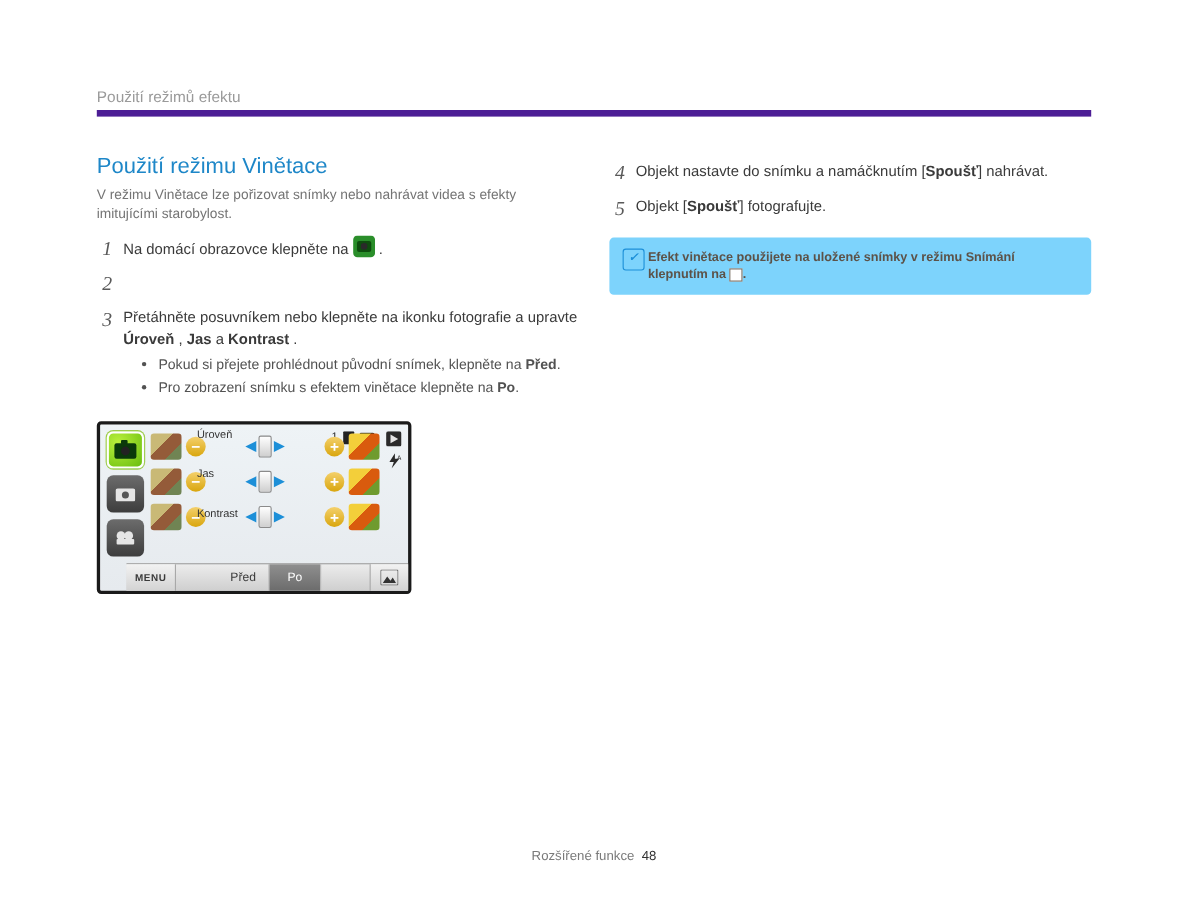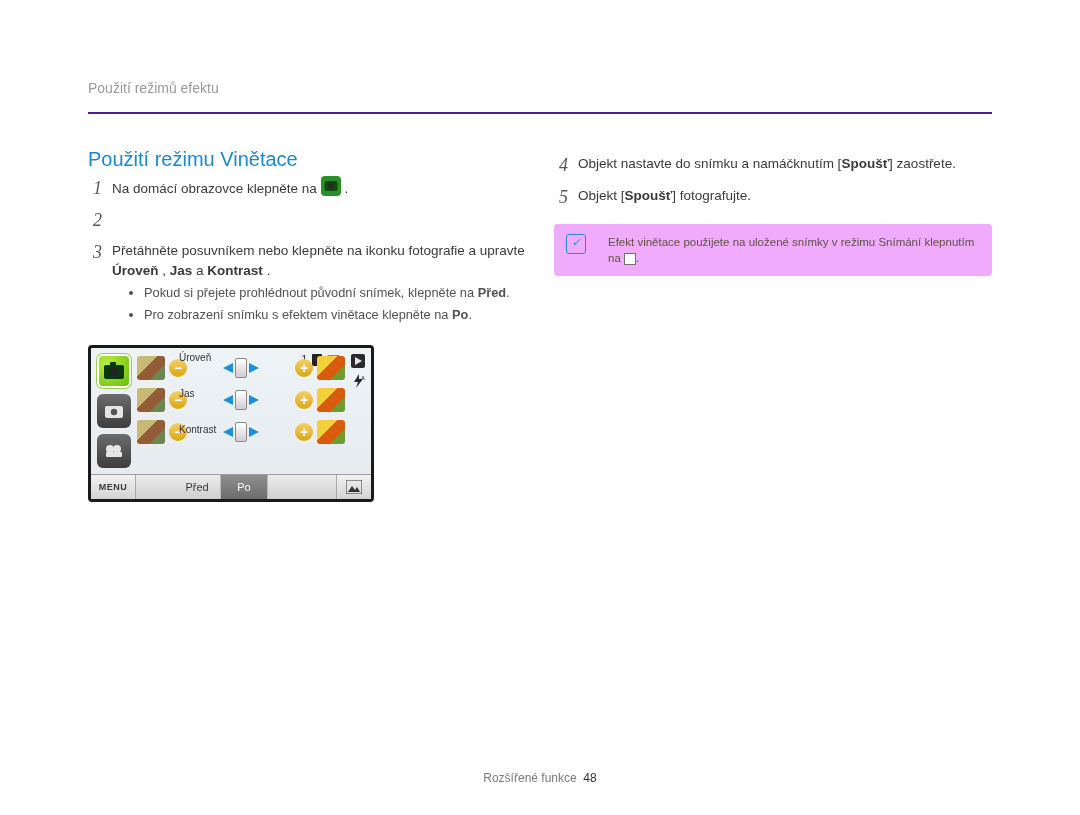--- a/index.html
+++ b/index.html
@@ -15,22 +15,22 @@
   }
   .page {
     padding: 80px 88px 40px 88px;
     box-sizing: border-box;
     height: 100%;
     position: relative;
   }
   .running-head {
     color: #9a9a9a;
     font-size: 14px;
-    border-bottom: 2px solid #4c1d95;
-    padding-bottom: 16px;
+    border-bottom: 6px solid #4c1d95;
+    padding-bottom: 4px;
     margin-bottom: 34px;
   }
   .columns {
     display: flex;
     gap: 28px;
   }
   .col {
     flex: 1 1 50%;
   }
   h2.section-title {
@@ -156,21 +156,21 @@
     position:absolute; font-size:10px; color:#333;
   }
   .right-icons {
     display:flex; flex-direction:column; gap:6px; align-items:center;
     font-size:10px; color:#222;
   }
   .bar {
     height: 24px;
     background: linear-gradient(#ececec,#cfcfcf);
     border-top: 1px solid #9f9f9f;
-    display: flex; align-items: flex-end; gap: 0;
+    display: flex; align-items: flex-end; gap: 0; margin-left: 24px;
   }
   .menu-btn {
     width: 44px; height: 100%;
     background: linear-gradient(#f2f2f2,#d3d3d3);
     border-right:1px solid #a8a8a8;
     display:flex;align-items:center;justify-content:center;
     font-size:9px; font-weight:700; letter-spacing:0.5px;
   }
   .seg {
     display:flex;height:100%;
@@ -188,29 +188,30 @@
     background: linear-gradient(#f2f2f2,#d3d3d3);
   }
   .top-status {
     position: absolute; top: 6px; right: 28px;
     display:flex; gap:4px; align-items:center;
     font-size:10px; color:#222;
   }
 
   
   .tip {
-    background: #f0abfc;
+    background: #7dd3fc;
     border-radius: 4px;
     padding: 10px 12px 10px 12px;
     display: flex;
-    gap: 22px;
+    gap: 3px;
     font-size: 11.5px;
     color: #5c5248;
     line-height: 1.4;
     margin-top: 12px;
+    font-weight: bold;
   }
   .tip-icon {
     flex: 0 0 auto;
     width: 18px; height: 18px;
     border: 1.5px solid #1c8fd8;
     border-radius: 3px;
     color:#1c8fd8;
     display:flex;align-items:center;justify-content:center;
     font-size:11px; font-style: italic;
   }
@@ -232,20 +233,21 @@
 </head>
 <body>
 
 <div class="page">
   <div class="running-head">Použití režimů efektu</div>
 
   <div class="columns">
 
     <div class="col">
       <h2 class="section-title">Použití režimu Vinětace</h2>
+      <div class="intro">V režimu Vinětace lze pořizovat snímky nebo nahrávat videa s efekty imitujícími starobylost.</div>
 
       <ol class="steps">
         <li>
           <span class="step-num">1</span>
           <span class="step-body">
             <span>Na domácí obrazovce klepněte na </span>
             <span class="ico">
               <svg width="20" height="20" viewBox="0 0 20 20">
                   <rect x="0" y="0" width="20" height="20" rx="4" fill="#2a8e2a"></rect>
                   <rect x="3.5" y="5" width="13" height="10" rx="2" fill="#0e4d0e"></rect>
@@ -387,21 +389,21 @@
           </div>
         </div>
       </div>
     </div>
 
     <div class="col">
       <ol class="steps">
         <li>
           <span class="step-num">4</span>
           <span class="step-body">
-            <span>Objekt nastavte do snímku a namáčknutím [</span><b>Spoušť</b><span>] zaostřete.</span>
+            <span>Objekt nastavte do snímku a namáčknutím [</span><b>Spoušť</b><span>] nahrávat.</span>
           </span>
         </li>
         <li>
           <span class="step-num">5</span>
           <span class="step-body">
             <span>Objekt [</span><b>Spoušť</b><span>] fotografujte.</span>
           </span>
         </li>
       </ol>
 

